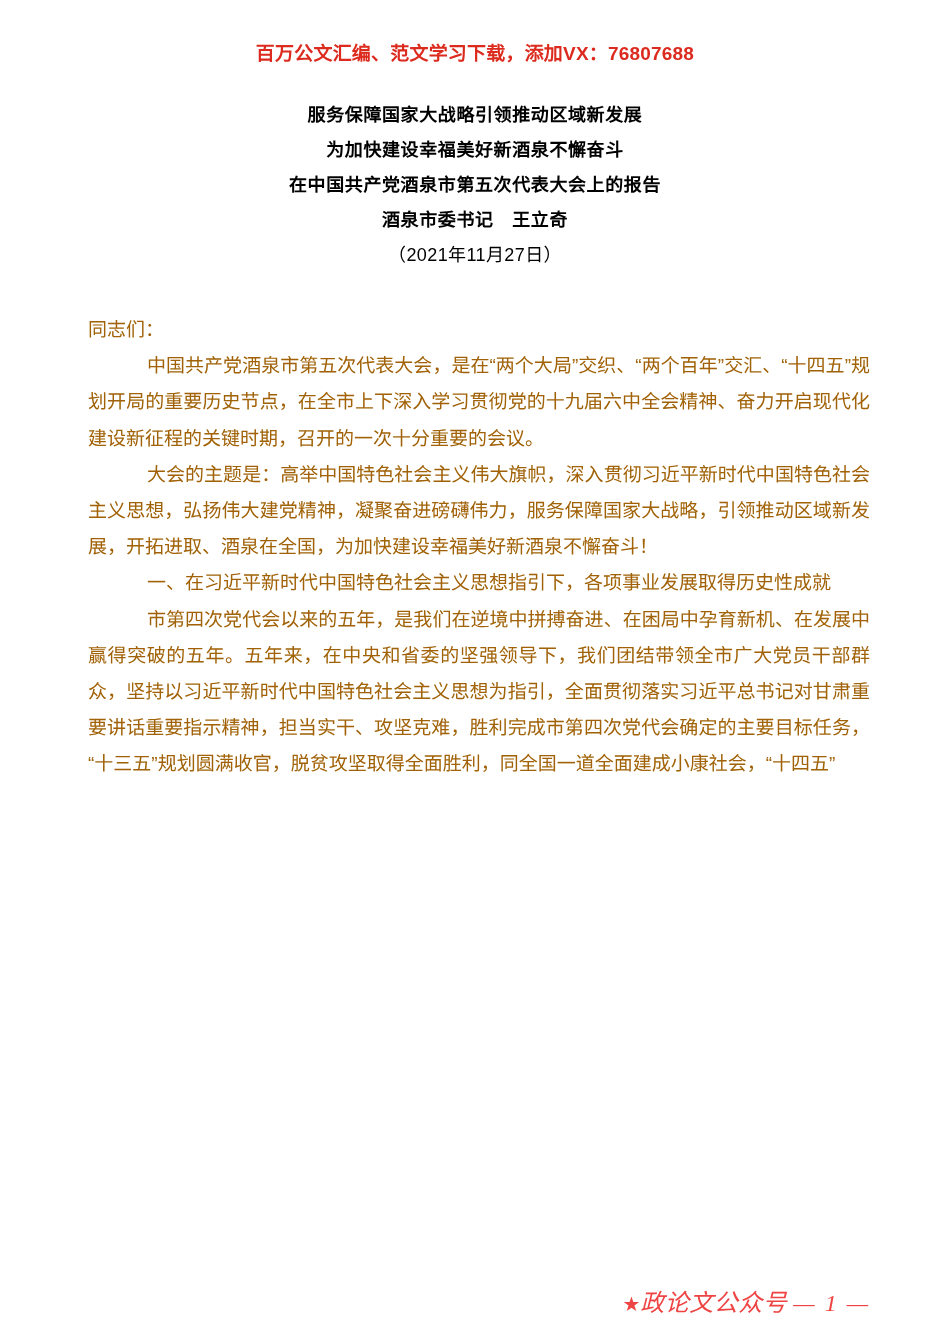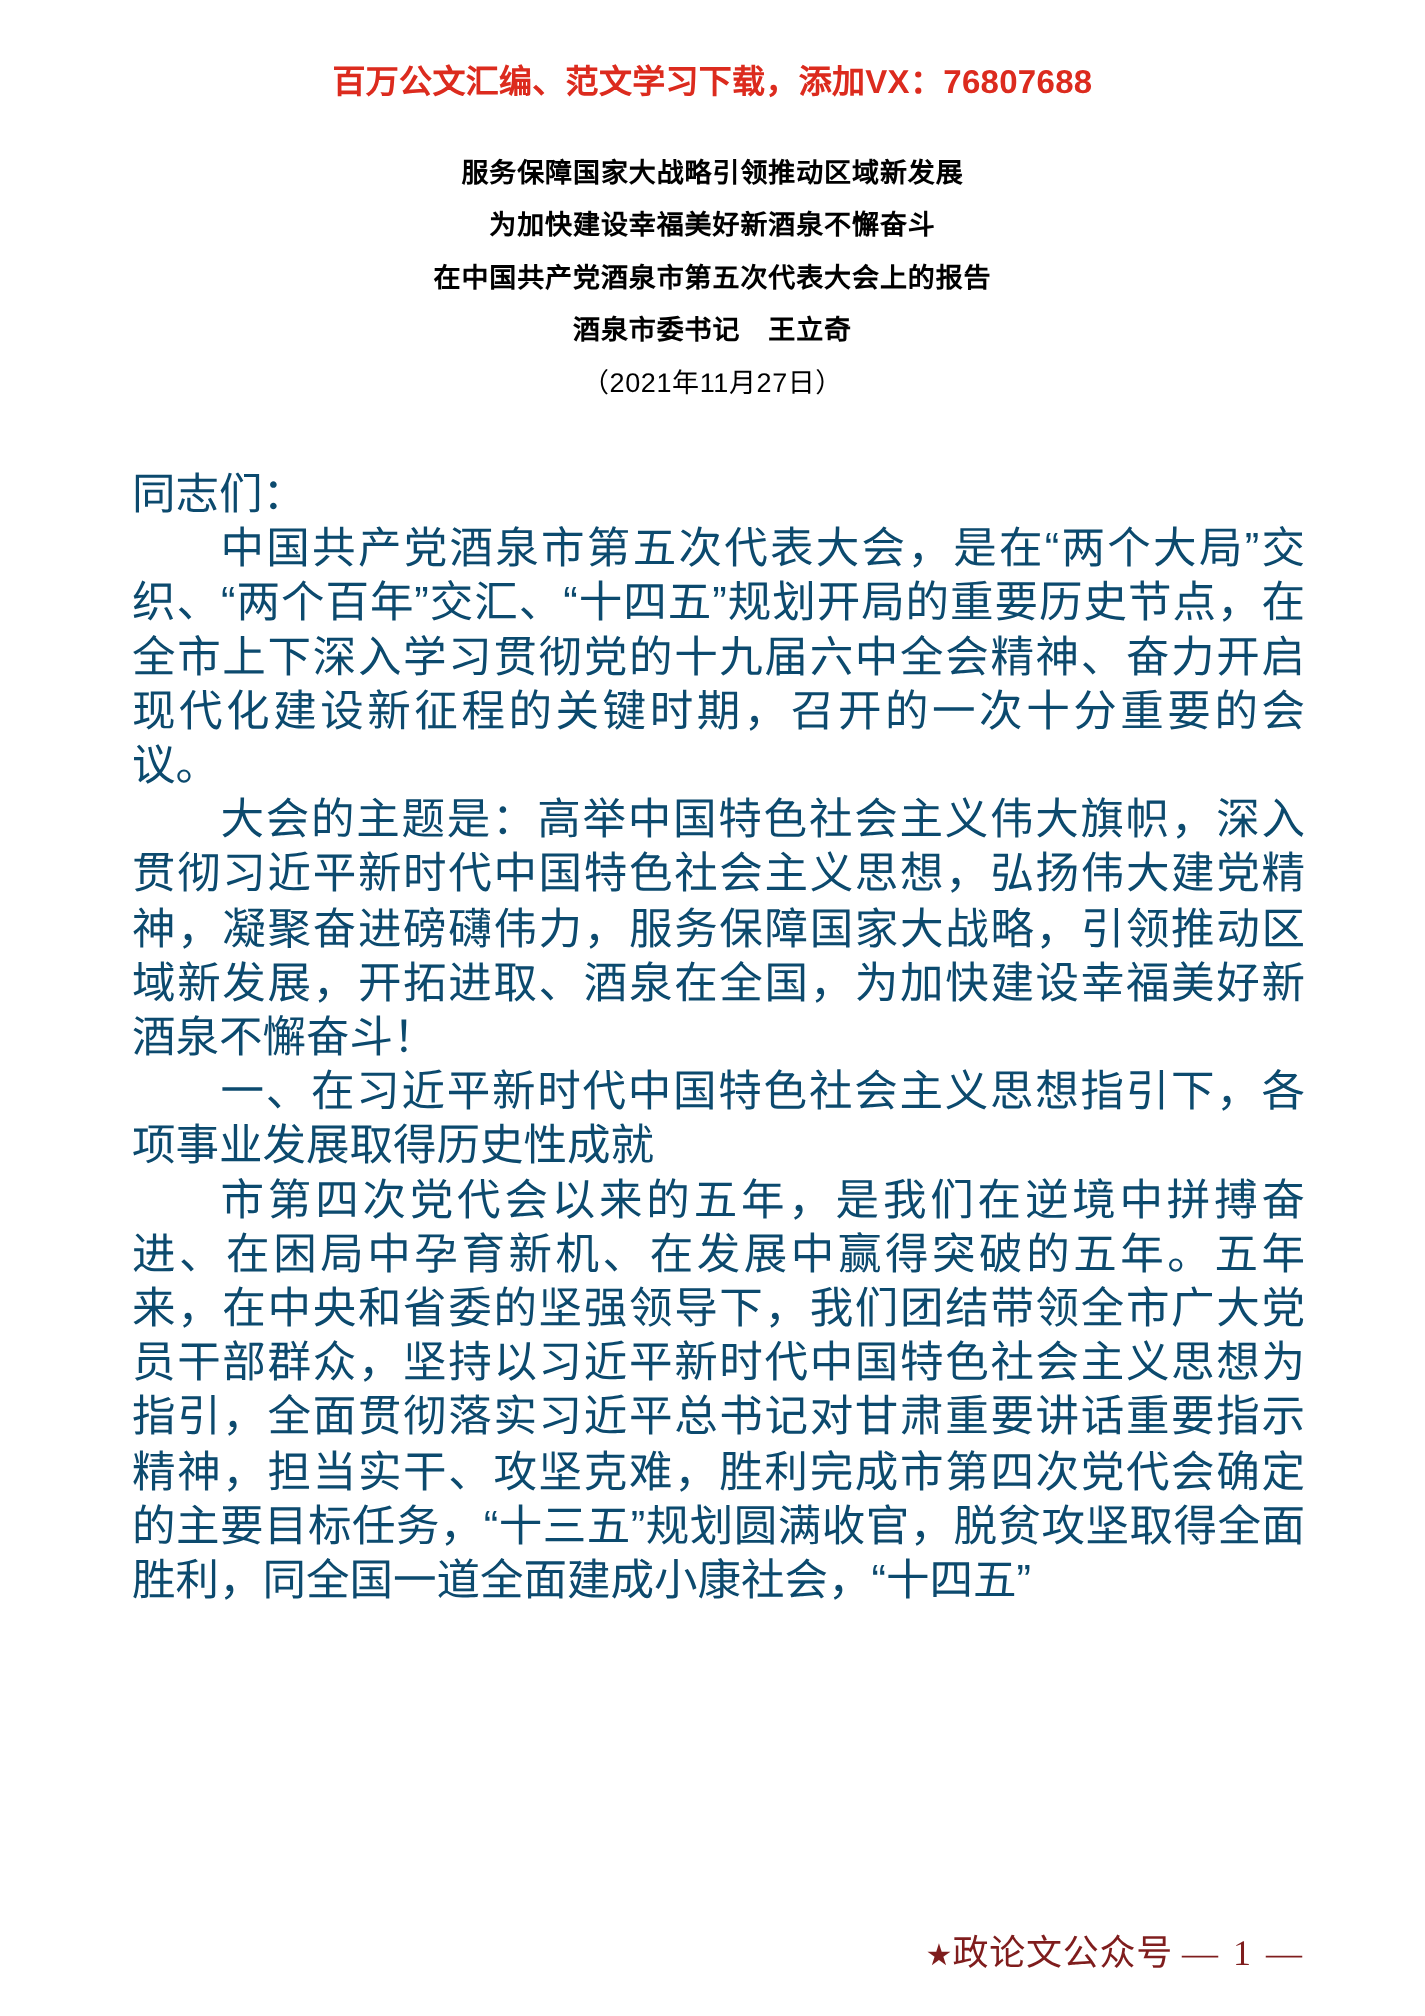--- a/index.html
+++ b/index.html
@@ -33,21 +33,21 @@
     top: 44px;
     left: 0;
     width: 950px;
     text-align: center;
     line-height: 1;
   }
 
   .promo-text {
     display: inline-block;
     font-family: "Liberation Sans", "DejaVu Sans", sans-serif;
-    font-size: 22px;
+    font-size: 19px;
     font-weight: 700;
     letter-spacing: 0.2px;
     color: #dc2b1e;
     white-space: nowrap;
   }
 
   
   .title-block {
     position: absolute;
     top: 98px;
@@ -78,23 +78,23 @@
   
   .body-block {
     position: absolute;
     top: 312px;
     left: 88px;
     width: 782px;
   }
 
   .para {
     font-family: "Liberation Sans", "DejaVu Sans", sans-serif;
-    font-size: 29px;
+    font-size: 19px;
     line-height: 36.2px;
-    color: #0c4a6e;
+    color: #a16207;
     text-align: justify;
     text-justify: inter-ideograph;
     letter-spacing: 0;
     margin: 0;
     word-break: break-all;
     text-indent: 0;
   }
 
   .para.indent {
     text-indent: 59px;
@@ -113,22 +113,23 @@
     text-align: right;
     padding-right: 80px;
     box-sizing: border-box;
   }
 
   .footer-inner {
     display: inline-block;
     font-family: "Liberation Serif", "DejaVu Serif", serif;
     font-size: 24px;
     line-height: 30px;
-    color: #7f1d1d;
+    color: #ef4444;
     white-space: nowrap;
+    font-style: italic;
   }
 
   .footer-star {
     font-family: "DejaVu Sans", sans-serif;
     font-size: 20px;
   }
 
   .footer-channel { letter-spacing: 0.5px; }
 
   .footer-pageno {

